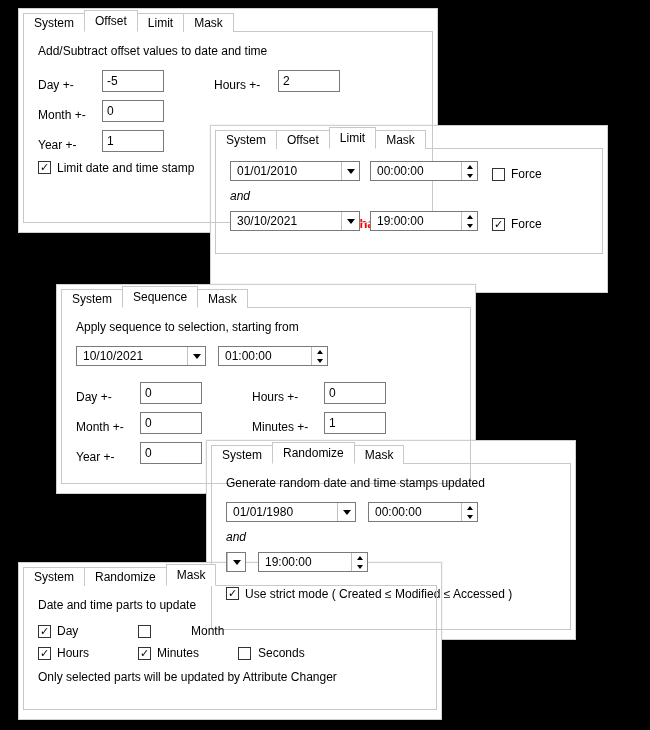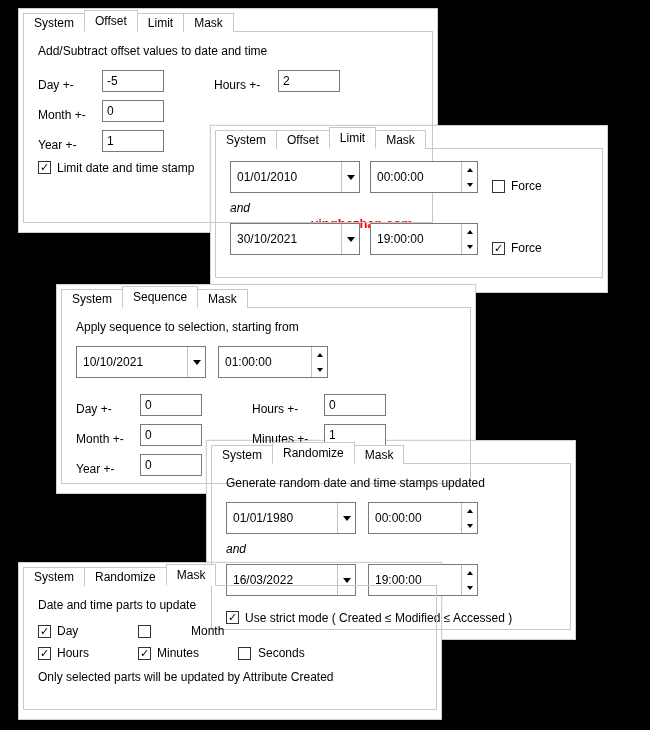--- a/index.html
+++ b/index.html
@@ -57,21 +57,21 @@
   }
   .desc { margin-bottom: 12px; }
   .row { display: flex; align-items: flex-end; margin-bottom: 8px; }
   .lbl { width: 64px; }
   .lbl-wide { width: 72px; }
   input[type="text"].num {
     width: 62px; height: 22px; border: 1px solid #7a7a7a;
     padding: 1px 4px; font: inherit;
   }
   .combo {
-    display: inline-flex; align-items: stretch; height: 32px;
+    display: inline-flex; align-items: stretch; height: 20px;
     border: 1px solid #7a7a7a; background:#fff;
   }
   .combo input {
     border: none; outline: none; font: inherit; padding: 1px 6px;
     width: 110px;
   }
   .dropbtn {
     width: 18px; display:flex; align-items:center; justify-content:center;
     border-left: 1px solid #c0c0c0;
   }
@@ -275,21 +275,20 @@
             </div>
             <div>
               <span class="tri-down-sm"></span>
             </div>
           </span>
       </span>
     </div>
     <div class="andword">and</div>
     <div class="row">
       <span class="combo">
-        <input value="16/03/2022" style="">
         <span class="dropbtn">
             <span class="tri-down"></span>
           </span>
       </span>
       <span style="width:12px;"></span>
       <span class="combo">
         <input style="width: 92px;" value="19:00:00">
         <span class="spin">
             <div>
               <span class="tri-up-sm"></span>
@@ -341,15 +340,15 @@
         <span class="cbox">
             <span class="check">✓</span>
           </span>
         <span>Minutes</span>
       </span>
       <span class="cb" style="width:100px;gap:7px;">
         <span class="cbox"></span>
         <span>Seconds</span>
       </span>
     </div>
-    <div style="margin-top:10px;">Only selected parts will be updated by Attribute Created</div>
+    <div style="margin-top:10px;">Only selected parts will be updated by Attribute Changer</div>
   </div>
 </div>
 
 </body></html>

